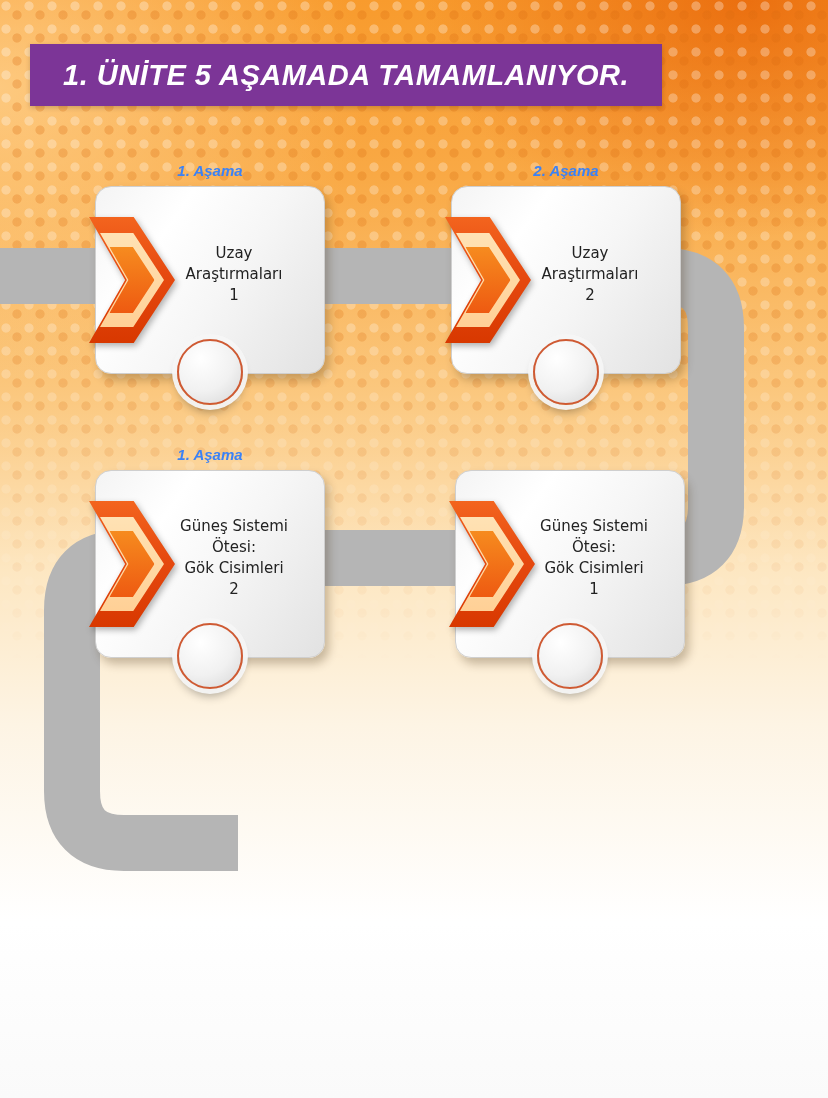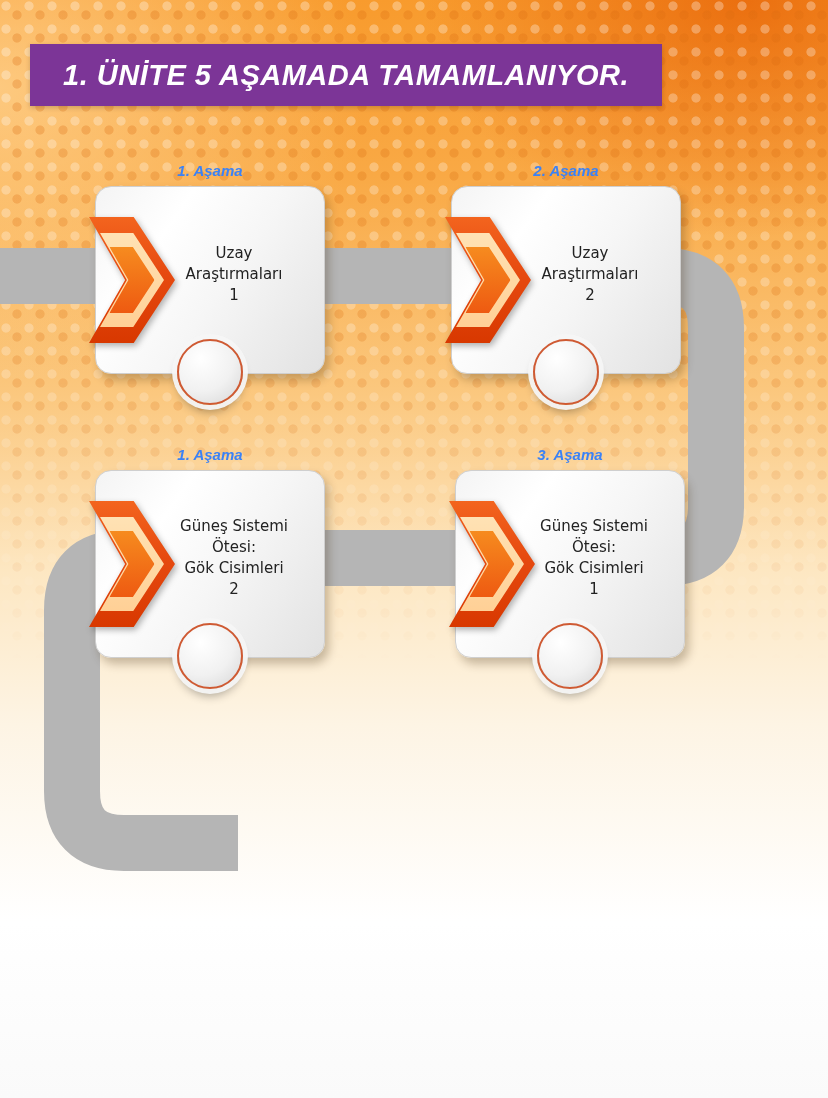--- a/index.html
+++ b/index.html
@@ -144,21 +144,20 @@
           <div class="l l3"></div>
       </div>
       <div class="card-title">Uzay
 Araştırmaları
 2</div>
       <div class="circle"></div>
     </div>
   </div>
 
   <div class="stage s3">
-    <div class="stage-label">3. Aşama</div>
     <div class="card">
       <div class="chev">
         <div class="l l1"></div>
           <div class="l l2"></div>
           <div class="l l3"></div>
       </div>
       <div class="card-title">Güneş Sistemi
 Ötesi:
 Gök Cisimleri
 1</div>

